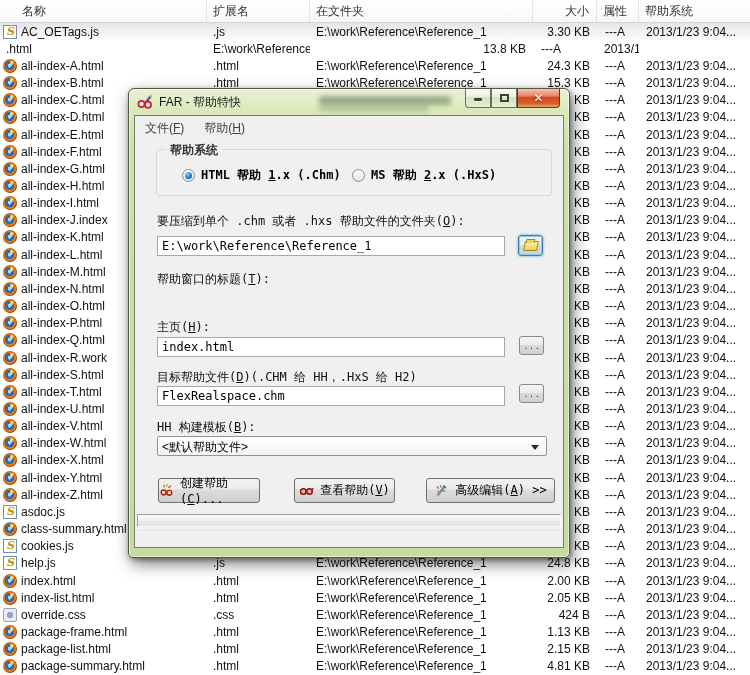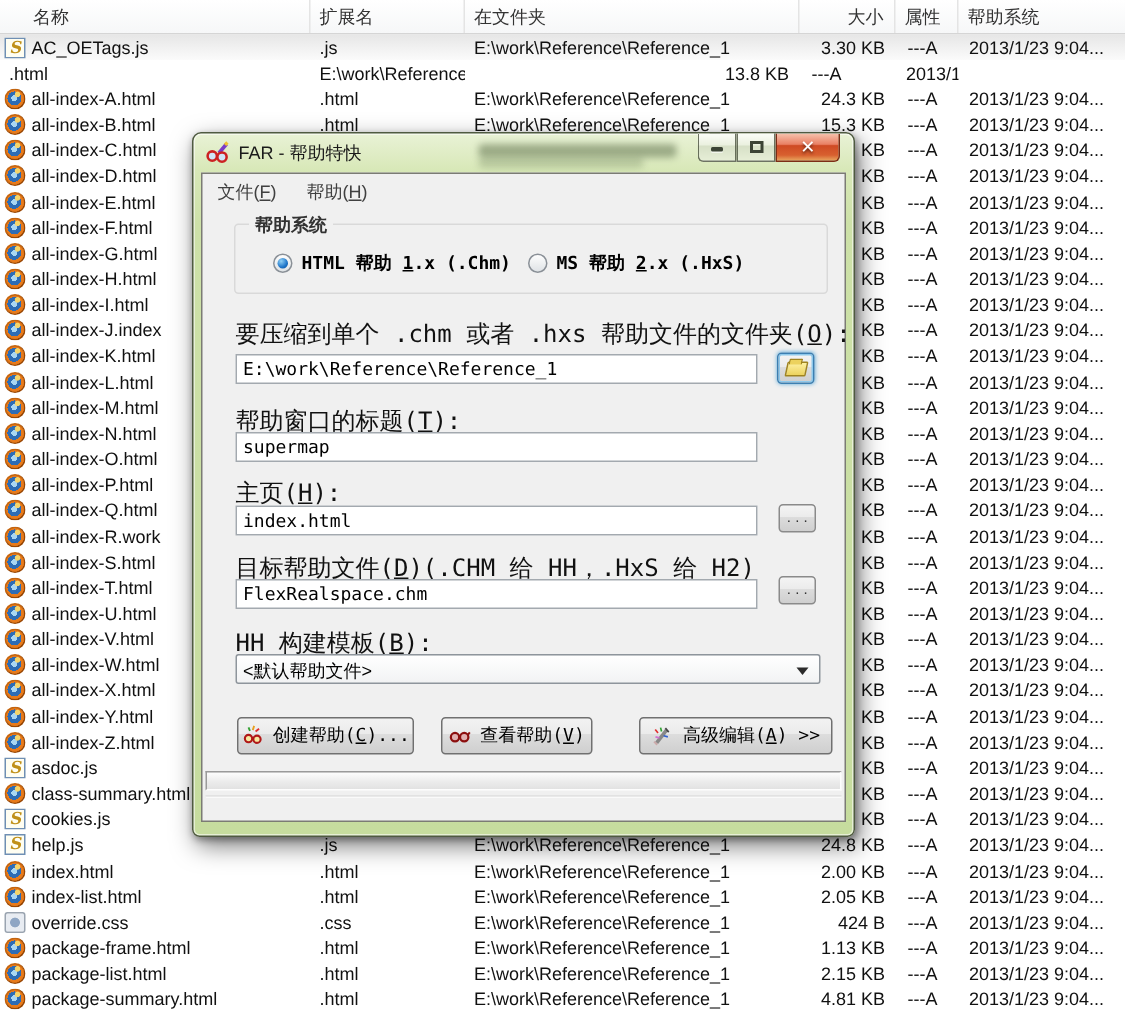--- a/index.html
+++ b/index.html
@@ -72,21 +72,21 @@
               border:1px solid #d9d9d9; border-radius:3px;font-weight:bold; }
   .groupbox .gb-label { position:absolute; left:9px; top:-8px; background:#f0f0f0; padding:0 4px;
               font-size:12px; color:#333; }
   .radio-row { position:absolute; top:17px; display:flex; align-items:center; gap:6px; }
   .radio-row.r1 { left:25px; } .radio-row.r2 { left:195px; }
   .radio-circle { width:13px; height:13px; border-radius:50%; border:1px solid #8a9097;
                   background:linear-gradient(#fdfdfd,#dfe3e6); position:relative; }
   .radio-circle.checked::after { content:""; position:absolute; left:2px; top:2px; width:7px; height:7px;
                   border-radius:50%; background:radial-gradient(circle at 35% 30%, #8fd0f5, #1d74c9 60%, #0c4d90); }
 
-  .dlg-label { position:absolute; left:22px; font-size:16px; color:#111;
+  .dlg-label { position:absolute; left:22px; font-size:12px; color:#111;
                font-family:"DejaVu Sans Mono", monospace; white-space:nowrap; }
   .mono { font-family:"DejaVu Sans Mono", monospace; }
   .textfield { position:absolute; left:22px; width:348px; height:20px; background:#fff;
                border:1px solid #a3a9af; font:12px "DejaVu Sans Mono", monospace; color:#000;
                padding:2px 0 0 4px; white-space:nowrap; overflow:hidden; }
   .sq-btn { position:absolute; width:25px; height:21px; border:1px solid #8a8a8a; border-radius:3px;
             background:linear-gradient(#f4f4f4,#ebebeb 45%,#dcdcdc 46%,#cfcfcf);
             display:flex; align-items:center; justify-content:center; font-size:10px; color:#333; }
   .sq-btn.focused { border-color:#3c7fb1; box-shadow:0 0 0 1px #8ec9ec inset, 0 0 3px #5aa8d8; }
   .folder-glyph { width:14px; height:10px; position:relative; background:linear-gradient(#fdf0a2,#ecd25e);
@@ -589,37 +589,36 @@
         </span>
       </div>
 
       <div class="dlg-label" style="top:97px">要压缩到单个 .chm 或者 .hxs 帮助文件的文件夹(<u>O</u>):</div>
       <div class="textfield" style="top:120px">E:\work\Reference\Reference_1</div>
       <div class="sq-btn focused" style="left:383px; top:119px">
         <span class="folder-glyph"></span>
       </div>
 
       <div class="dlg-label" style="top:155px">帮助窗口的标题(<u>T</u>):</div>
-      <div class="textfield" style="top:172px">supermap</div>
 
       <div class="dlg-label" style="top:203px">主页(<u>H</u>):</div>
       <div class="textfield" style="top:221px">index.html</div>
       <div class="sq-btn" style="left:384px; top:220px; height:19px">. . .</div>
 
       <div class="dlg-label" style="top:253px">目标帮助文件(<u>D</u>)(.CHM 给 HH，.HxS 给 H2)</div>
       <div class="textfield" style="top:270px">FlexRealspace.chm</div>
       <div class="sq-btn" style="left:384px; top:268px; height:19px">. . .</div>
 
       <div class="dlg-label" style="top:303px">HH 构建模板(<u>B</u>):</div>
       <div class="combo">
         <span>&lt;默认帮助文件&gt;</span>
         <span class="combo-arrow"></span>
       </div>
 
-      <div class="dlg-btn" style="left:23px; width:118px">
+      <div class="dlg-btn" style="left:23px; width:102px">
         <svg width="15" height="15" viewBox="0 0 16 16">
           <line x1="8" y1="4" x2="9" y2="1" stroke="#e8a020" stroke-width="1.3"></line>
           <line x1="10" y1="5" x2="12.5" y2="3" stroke="#e03030" stroke-width="1.3"></line>
           <line x1="6" y1="4.5" x2="5" y2="2" stroke="#30a030" stroke-width="1.3"></line>
           <circle cx="5" cy="10" r="2.6" fill="#f7e9a0" stroke="#b01818" stroke-width="1.5"></circle>
           <circle cx="11" cy="10.5" r="2.6" fill="#f7e9a0" stroke="#b01818" stroke-width="1.5"></circle>
           <line x1="7.4" y1="10" x2="8.6" y2="10.2" stroke="#b01818" stroke-width="1.2"></line>
         </svg>
         <span>创建帮助(<u>C</u>)...</span>
       </div>

